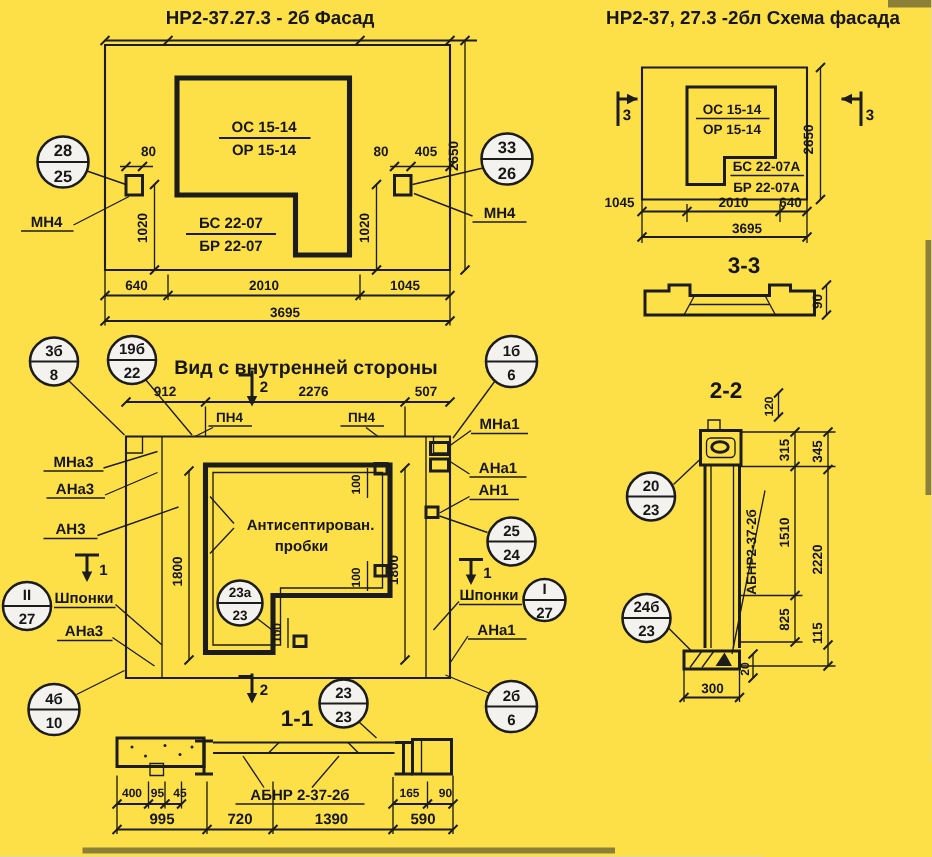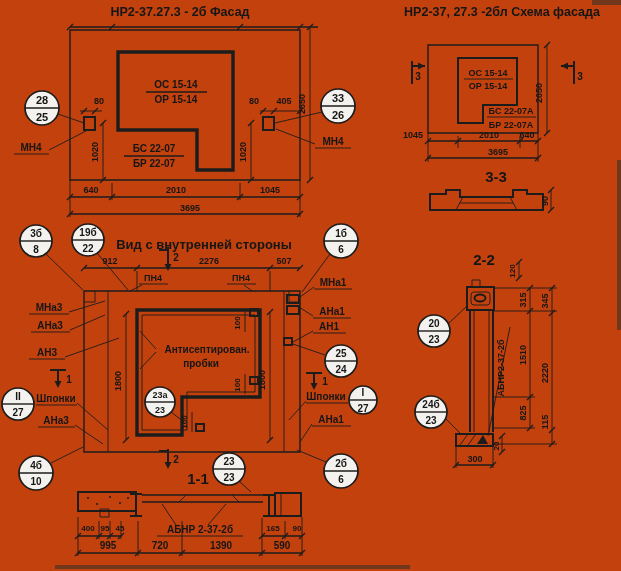--- a/index.html
+++ b/index.html
@@ -1,16 +1,16 @@
 <!DOCTYPE html>
 <html><head>
 <meta charset="utf-8">
 <style>
   html,body{margin:0;padding:0;background:#d8d6d0;}
-  .page{width:621px;height:571px;position:relative;background:#c2410c;overflow:hidden;
+  .page{width:621px;height:571px;position:relative;background:#fde047;overflow:hidden;
         font-family:"Liberation Sans",sans-serif;}
   svg{position:absolute;left:0;top:0;}
   svg *{vector-effect:non-scaling-stroke;}
   .ln{stroke:#1c1c1c;fill:none;stroke-width:1.4;}
   .thin{stroke:#1c1c1c;fill:none;stroke-width:0.9;}
   .med{stroke:#1c1c1c;fill:none;stroke-width:2;}
   .thick{stroke:#1c1c1c;fill:none;stroke-width:3.4;}
   .tk line{stroke:#1c1c1c;stroke-width:1.3;}
   .cal{fill:#f3f2ee;stroke:#1c1c1c;stroke-width:1.7;}
   .fil{fill:#1c1c1c;stroke:none;}

